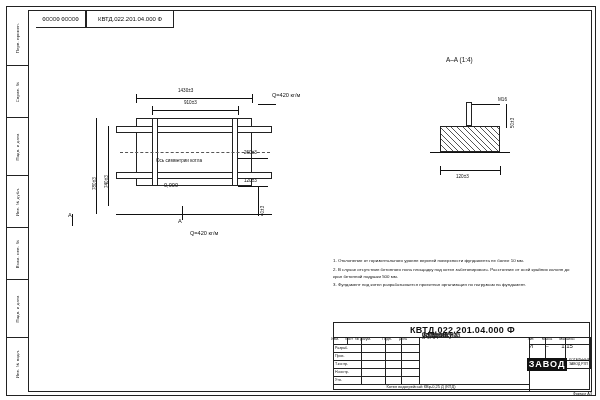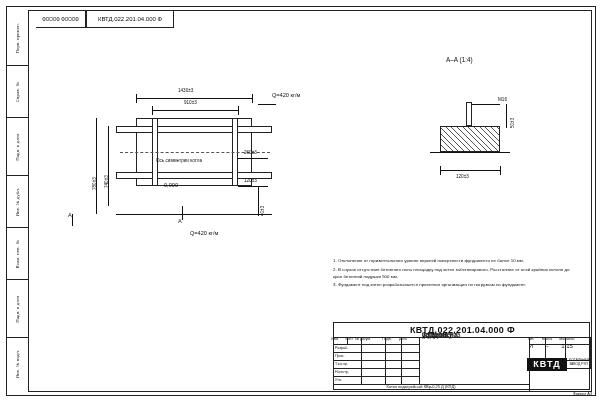--- a/index.html
+++ b/index.html
@@ -242,21 +242,21 @@
       </div>
     <div class="cell cb" style="left:226px;top:38px;width:31px;height:8px;">
         <span class="ctr">Листов</span>
       </div>
 
     <div class="cell cb" style="left:86px;top:62px;width:110px;height:6px;border-bottom:none;">
         <span class="ctr" style="font-size:4px;">Котел водогрейный КВр-0,25 Д (КПД)</span>
       </div>
 
     <div class="logo">
-      <div class="logobox">КВТД</div>
+      <div class="logobox">ЗАВОД</div>
       <div class="logotxt">
         <span>КОТЕЛЬНЫЙ</span><br>
         <span>ЗАВОД РЗП</span>
       </div>
     </div>
   </div>
 
   <div class="formatline">Формат А3</div>
 </div>
 

